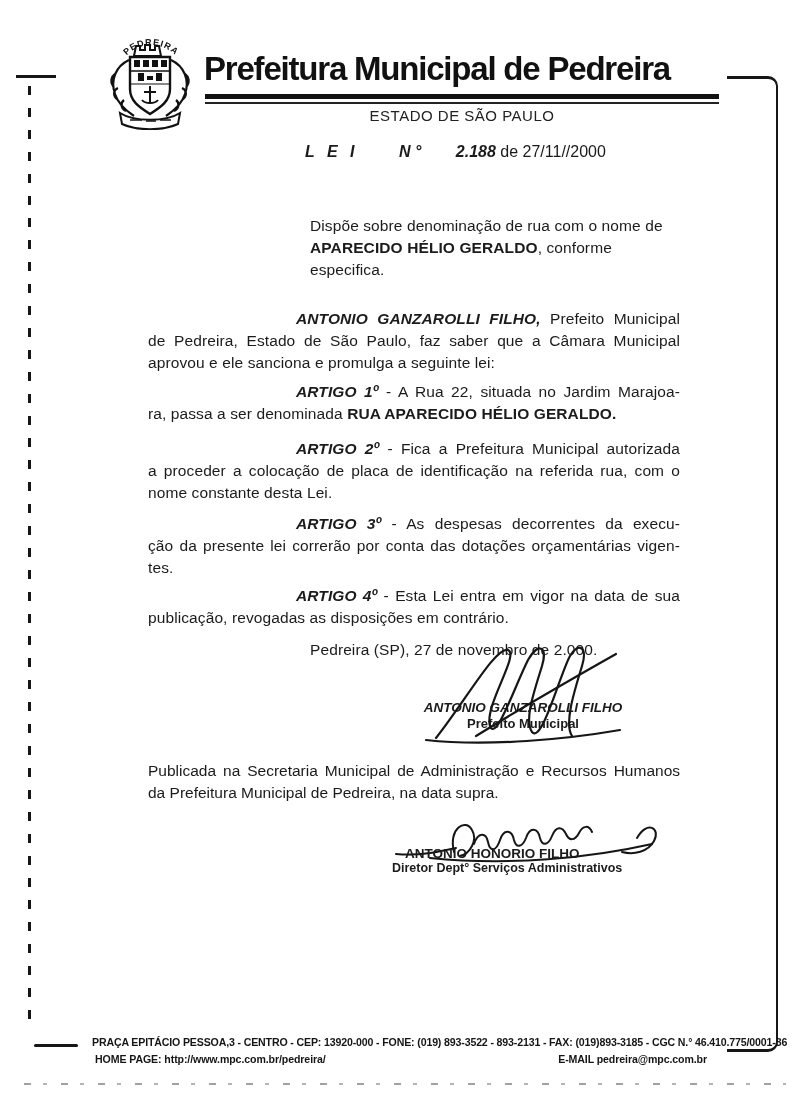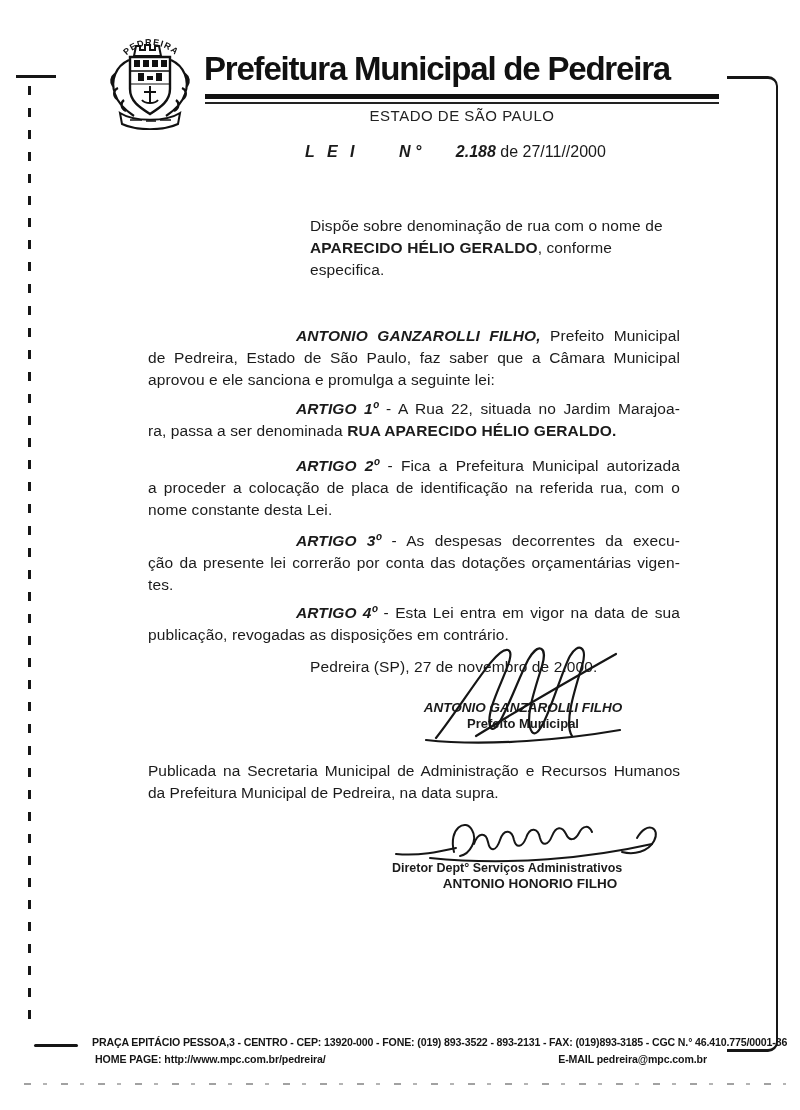--- a/index.html
+++ b/index.html
@@ -40,33 +40,33 @@
   .lei-no{font-weight:bold;font-style:italic;margin-right:30px;}
   .lei-num{font-weight:bold;font-style:italic;}
   
   .content{position:absolute;left:148px;top:210px;width:532px;font-size:15.5px;line-height:22px;letter-spacing:.1px;}
   .line{display:block;}
   .j{text-align:justify;text-align-last:justify;}
   .ind{text-indent:148px;}
   .bi{font-weight:bold;font-style:italic;}
   .b{font-weight:bold;}
   .ementa{margin-left:162px;margin-top:5px;}
-  .preamble{margin-top:44px;}
+  .preamble{margin-top:27px;}
   .art1{margin-top:7px;}
   .art2{margin-top:13px;}
   .art3{margin-top:9px;}
   .art4{margin-top:6px;}
   .dateline{margin-top:10px;margin-left:162px;}
   
   .sig1-name{position:absolute;left:398px;top:700px;width:250px;text-align:center;font-size:13.5px;font-weight:bold;font-style:italic;}
   .sig1-title{position:absolute;left:398px;top:716px;width:250px;text-align:center;font-size:13px;font-weight:bold;}
   .sig1-svg{position:absolute;left:418px;top:640px;width:212px;height:106px;}
   .publication{position:absolute;left:148px;top:760px;width:532px;font-size:15.5px;line-height:22px;}
   .sig2-svg{position:absolute;left:390px;top:810px;width:285px;height:54px;}
-  .sig2-name{position:absolute;left:405px;top:846px;width:250px;text-align:center;font-size:13.5px;font-weight:bold;margin-top:30px;}
+  .sig2-name{position:absolute;left:405px;top:846px;width:250px;text-align:left;font-size:13.5px;font-weight:bold;}
   .sig2-title{position:absolute;left:392px;top:861px;width:276px;text-align:left;font-size:12.5px;font-weight:bold;}
   
   .footer-dash{position:absolute;left:34px;top:1044px;width:44px;height:3px;background:#161616;border-radius:2px;}
   .footer-line1{
     position:absolute;left:84px;top:1036px;width:660px;white-space:nowrap;
     font-size:10.6px;font-weight:bold;letter-spacing:-.15px;color:#151515;padding-left:8px;
   }
   .footer-line2{
     position:absolute;left:95px;top:1053px;width:612px;display:flex;justify-content:space-between;
     font-size:10.6px;font-weight:bold;letter-spacing:-.1px;color:#151515;

